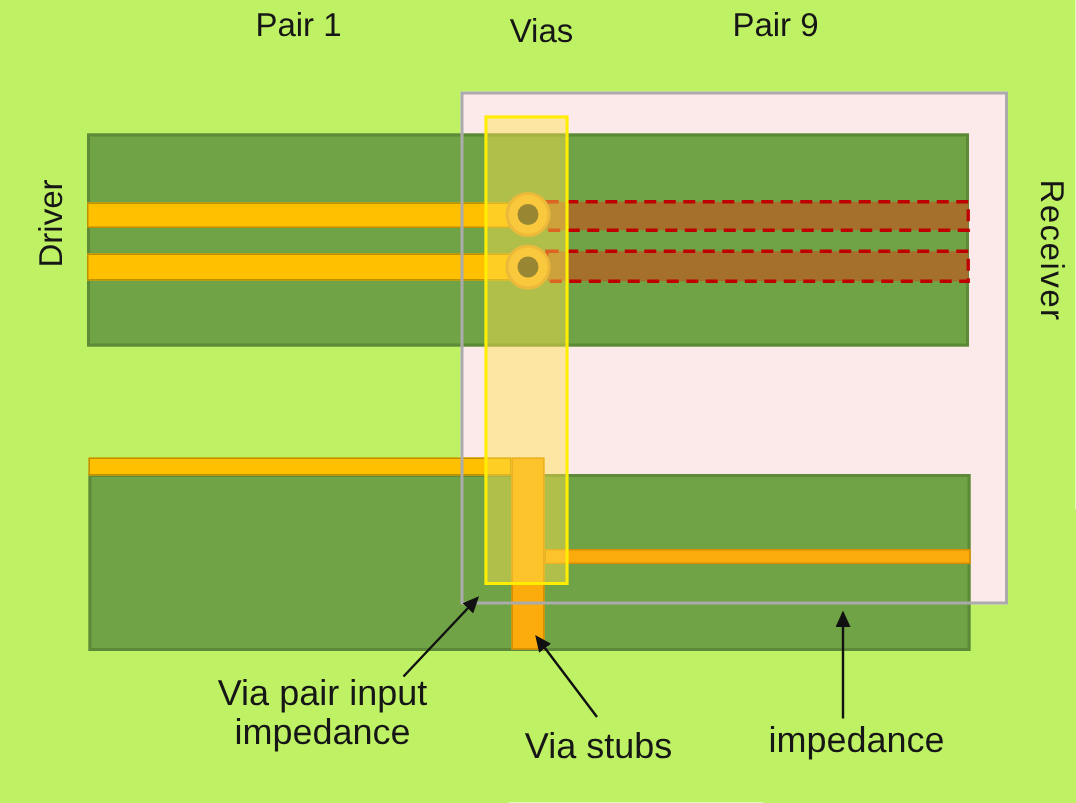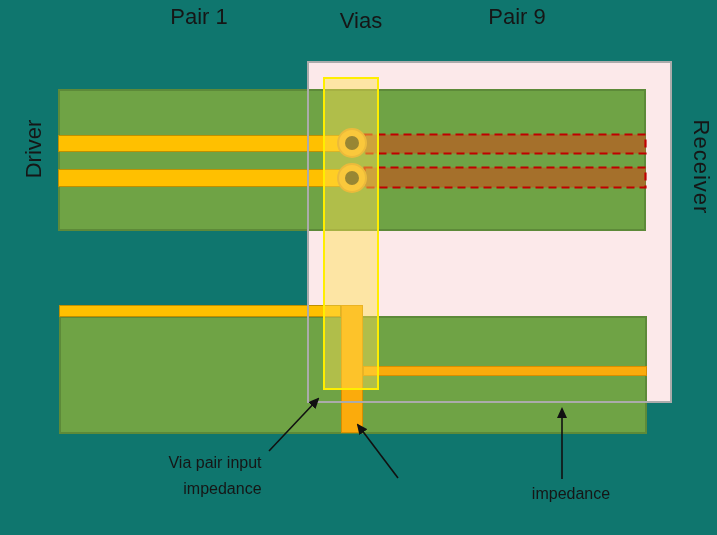--- a/index.html
+++ b/index.html
@@ -1,17 +1,17 @@
 <!DOCTYPE html>
 <html style="--board_green: #6FA345; --board_border: #5D8A39; --trace_gold: #FFC000; --trace_border: #BF9000; --via_orange: #FBAB0C; --via_hole: #443C1C; --hidden_trace_brown: #A5702B; --dashed_red: #C00000; --pink_fill: #FCE9EA; --pink_border: #ABABAB; --yellow_border: #FFEE00;"><head>
 <meta charset="utf-8">
 <style>
   html,body{margin:0;padding:0;background:#fff;}
   #stage{
-    position:relative;width:717px;height:535px;background:#0f766e;overflow:hidden;
+    position:relative;width:717px;height:535px;background:#bef264;overflow:hidden;
     font-family:"Liberation Sans",sans-serif;color:#161616;
   }
   .abs{position:absolute;box-sizing:border-box;}
   
   .pink-fill{left:307px;top:61px;width:365px;height:342px;background:var(--pink_fill);z-index:1;}
   .board{background:var(--board_green);border:2px solid var(--board_border);z-index:2;}
   .board-top{left:58px;top:89px;width:588px;height:142px;}
   .board-side{left:59px;top:316px;width:588px;height:118px;}
   .trace{background:var(--trace_gold);border:1.5px solid var(--trace_border);z-index:3;}
   .trace-1{left:58px;top:135px;width:294px;height:17px;}
@@ -25,21 +25,21 @@
   .via-pad-1{left:337px;top:128px;}
   .via-pad-2{left:337px;top:163px;}
   .via-hole{position:absolute;left:50%;top:50%;width:14px;height:14px;margin:-7px 0 0 -7px;border-radius:50%;background:var(--via_hole);}
   .pink-border{left:307px;top:61px;width:365px;height:342px;border:2.5px solid var(--pink_border);z-index:6;background:transparent;}
   .yellow-overlay{left:323px;top:77px;width:56px;height:313px;background:rgba(255,223,80,0.45);border:2.5px solid var(--yellow_border);z-index:7;}
   
   .lbl{position:absolute;z-index:9;white-space:nowrap;font-size:22px;}
   .hlbl{transform:translateX(-50%);}
   .vlbl-left{transform:translate(-50%,-50%) rotate(-90deg);}
   .vlbl-right{transform:translate(-50%,-50%) rotate(90deg);letter-spacing:1px;}
-  .ann{position:absolute;z-index:9;font-size:16px;text-align:right;line-height:26px;transform:translateX(-50%);white-space:nowrap;}
+  .ann{position:absolute;z-index:9;font-size:24px;text-align:center;line-height:26px;transform:translateX(-50%);white-space:nowrap;}
   #arrows-svg{position:absolute;left:0;top:0;z-index:8;pointer-events:none;}
 </style>
 </head>
 <body>
 
 <div id="stage">
 
   <div class="abs pink-fill"></div>
 
   <div class="abs board board-top"></div>
@@ -83,17 +83,18 @@
   <div class="lbl hlbl" style="left:361px;top:8px;">Vias</div>
   <div class="lbl hlbl" style="left:517px;top:4px;">Pair 9</div>
 
   <div class="lbl vlbl-left" style="left:34px;top:149px;">Driver</div>
   <div class="lbl vlbl-right" style="left:701px;top:167px;">Receiver</div>
 
   <div class="ann" style="left:215px;top:450px;">
     <div>Via pair input</div>
     <div>impedance</div>
   </div>
+  <div class="ann" style="left:399px;top:485px;">Via stubs</div>
   <div class="ann" style="left:571px;top:480px;line-height:28px;">
     <div>impedance</div>
   </div>
 
 </div>
 
 </body></html>

